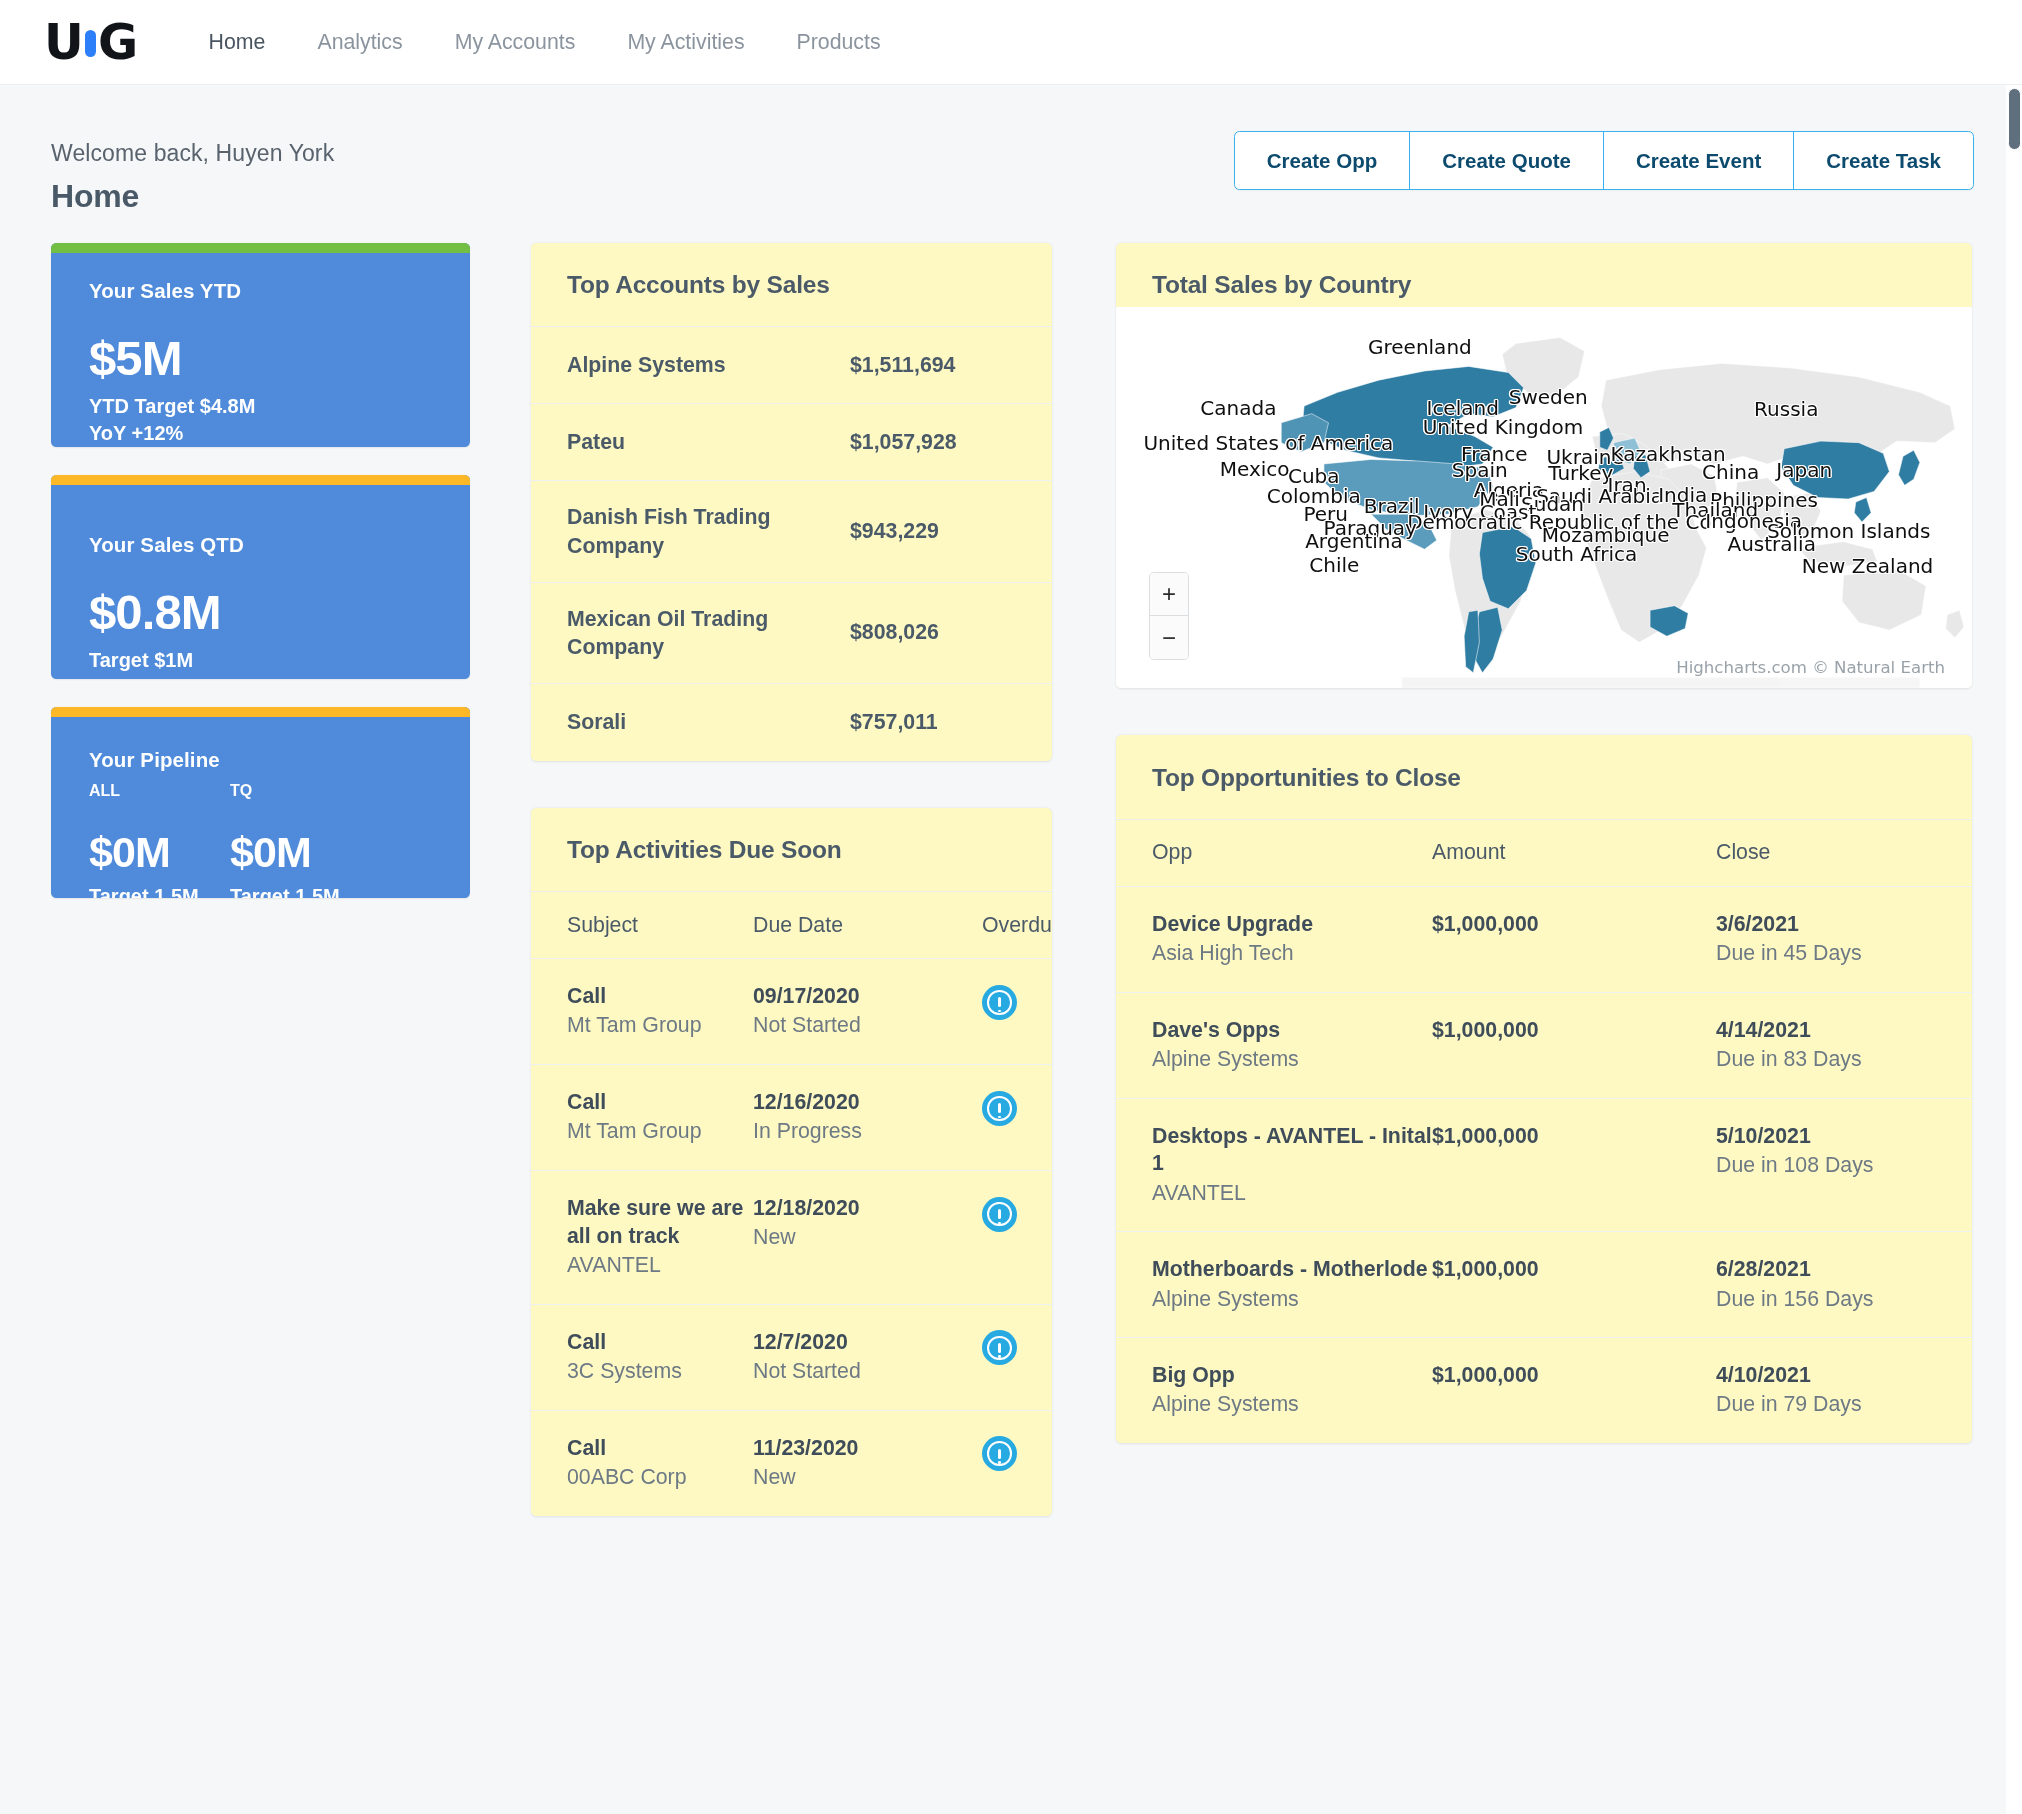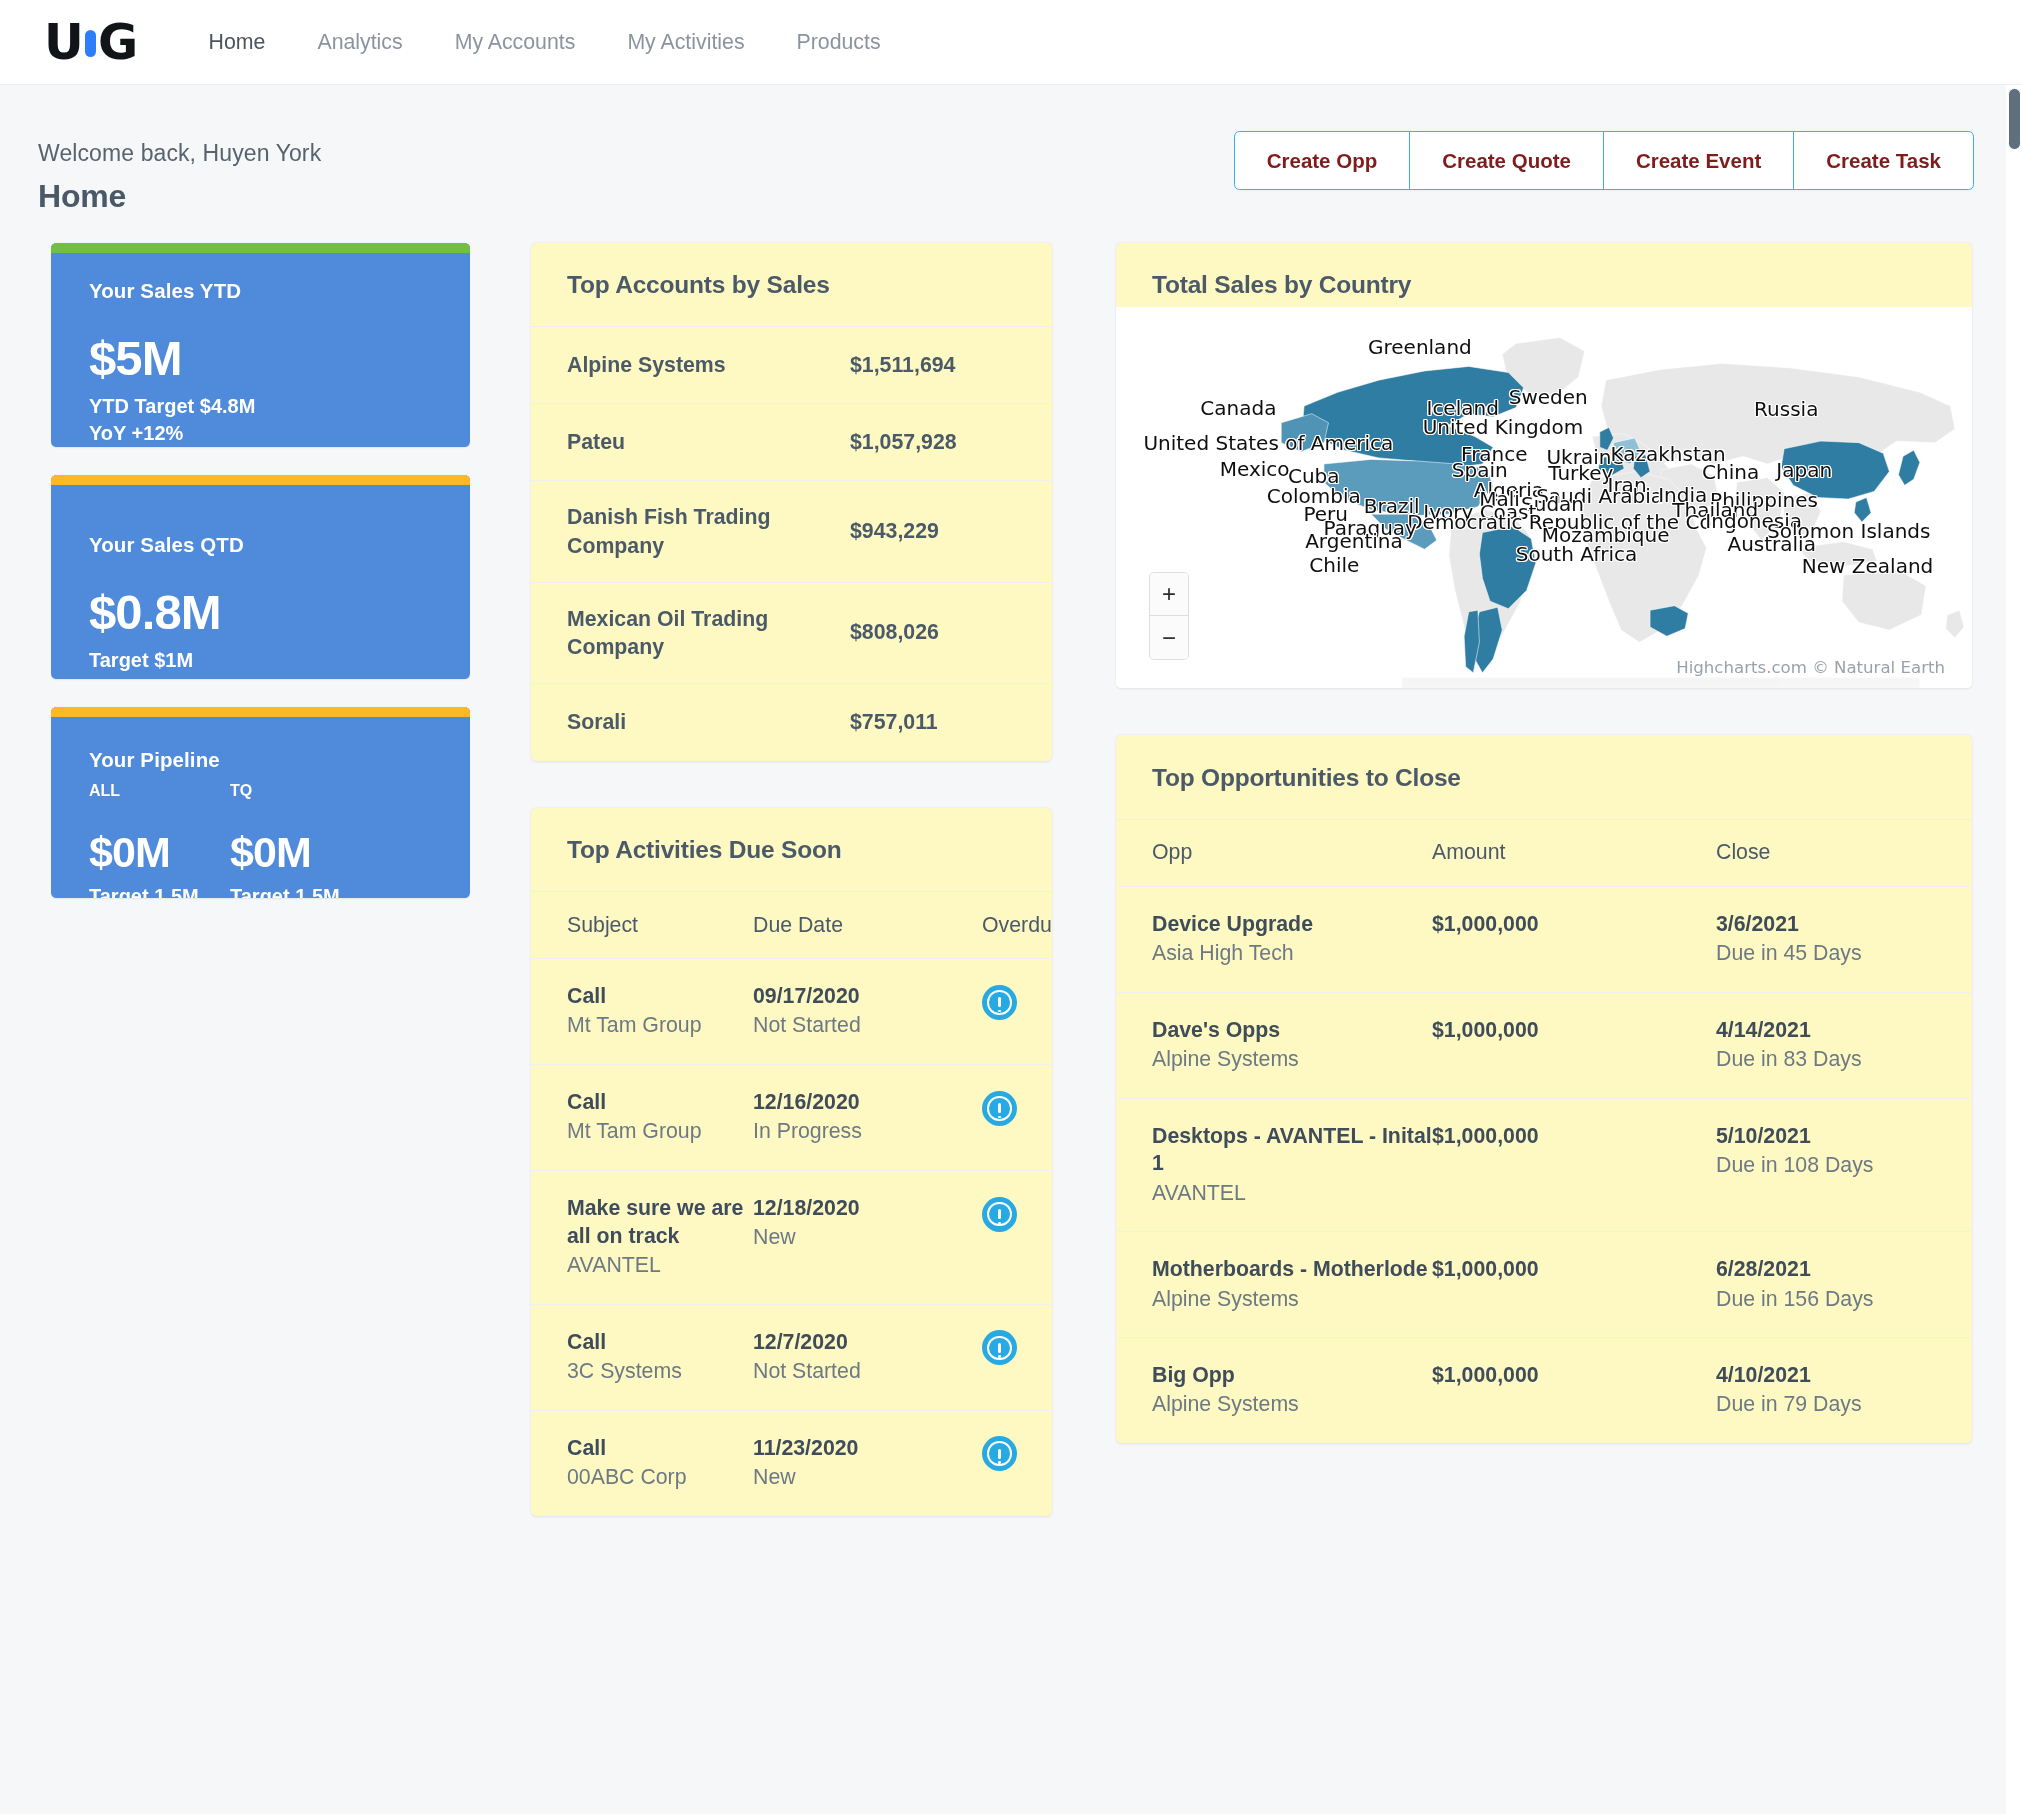--- a/index.html
+++ b/index.html
@@ -64,21 +64,21 @@
     position: absolute;
     top: 85px;
     left: 0;
     right: 0;
     bottom: 0;
     background: #f5f7f9;
     overflow: hidden;
   }
 
   .pagehead {
-    padding: 55px 0 0 38px;
+    padding: 55px 0 0 51px;
     position: relative;
     height: 158px;
   }
   .welcome {
     font-size: 23px;
     color: #59636e;
     letter-spacing: 0.1px;
   }
   .pagetitle {
     font-size: 32px;
@@ -95,21 +95,21 @@
     display: flex;
     border: 1.6px solid #3bb0f0;
     border-radius: 5.5px;
     overflow: hidden;
     background: #ffffff;
     box-shadow: 0 0.8px 1.6px rgba(0,0,0,.04);
   }
   .actionbtn {
     font-size: 20.5px;
     font-weight: 700;
-    color: #7f1d1d;
+    color: #0c4a6e;
     background: transparent;
     border: none;
     border-right: 1.6px solid #3bb0f0;
     padding: 0 32px;
     height: 57px;
     cursor: pointer;
     font-family: "Liberation Sans", sans-serif;
     white-space: nowrap;
   }
   .actionbtn:last-child { border-right: none; }

